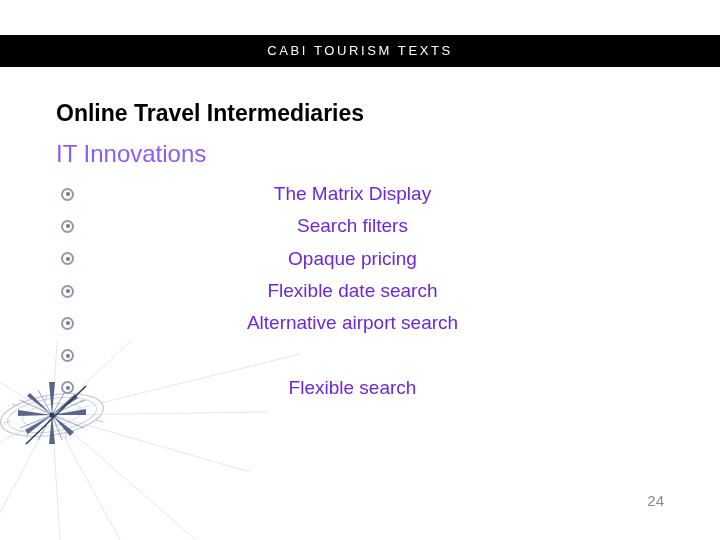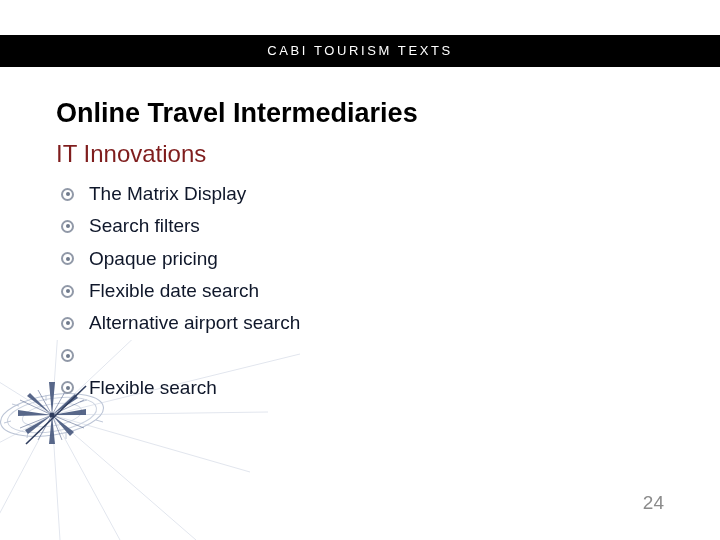--- a/index.html
+++ b/index.html
@@ -52,55 +52,56 @@
     font-weight: 400;
     white-space: nowrap;
     border-radius: 8px;
   }
 
   
   .title-main {
     position: absolute;
     left: 56px;
     top: 96px;
-    font-size: 27px;
+    font-size: 23px;
     font-weight: bold;
     color: #000000;
     line-height: 34px;
     white-space: nowrap;
   }
   .title-sub {
     position: absolute;
     left: 56px;
     top: 139px;
     font-size: 24px;
     font-weight: normal;
-    color: #7f1d1d;
+    color: #8b5cf6;
     line-height: 30px;
     white-space: nowrap;
   }
 
   
   .bullet-list {
     position: absolute;
     left: 56px;
     top: 178px;
     width: 560px;
     margin: 0;
     padding: 0;
     list-style: none;
   }
   .bullet-item {
     position: relative;
     height: 32.3px;
     line-height: 32.3px;
     padding-left: 33px;
     font-size: 19px;
-    color: #0f172a;
-    white-space: nowrap;
+    color: #6d28d9;
+    white-space: nowrap;
+    text-align: center;
   }
   .bullet-marker {
     position: absolute;
     left: 5px;
     top: 50%;
     margin-top: -6.5px;
     width: 13px;
     height: 13px;
     border-radius: 50%;
     border: 2px solid #9199a8;
@@ -119,21 +120,21 @@
     border-radius: 50%;
     background: #6f7a8c;
   }
   .bullet-label { display: inline-block; }
 
   
   .page-number {
     position: absolute;
     right: 56px;
     top: 492px;
-    font-size: 19px;
+    font-size: 15px;
     color: #8b8b8b;
     text-align: left;
   }
 </style>
 </head>
 <body>
 
 <div class="slide">
 
   <div class="watermark">

